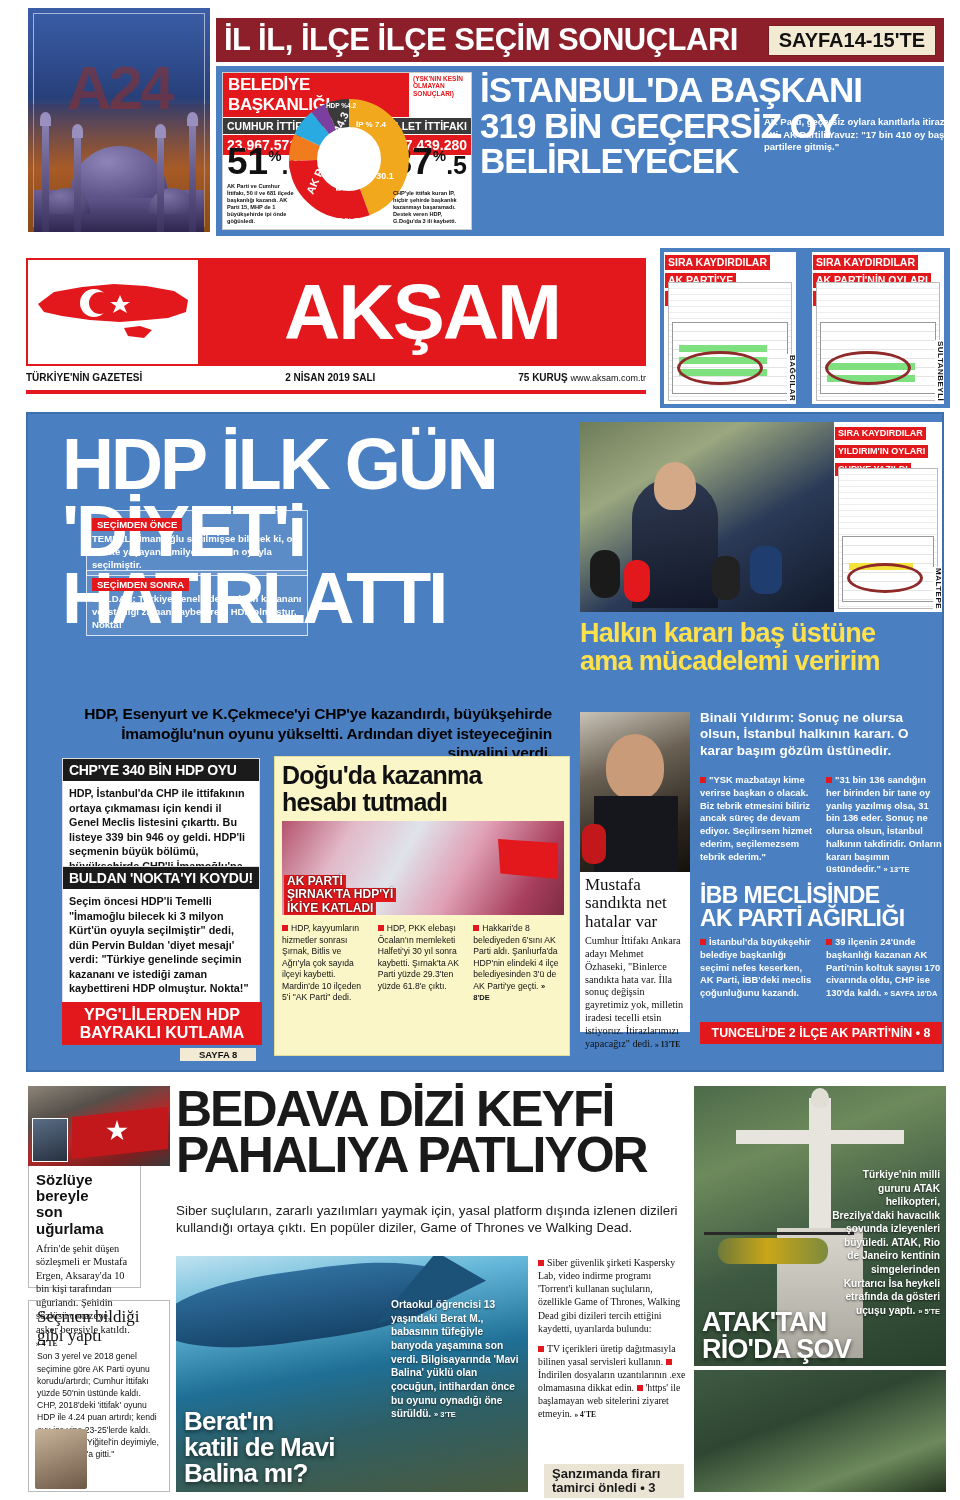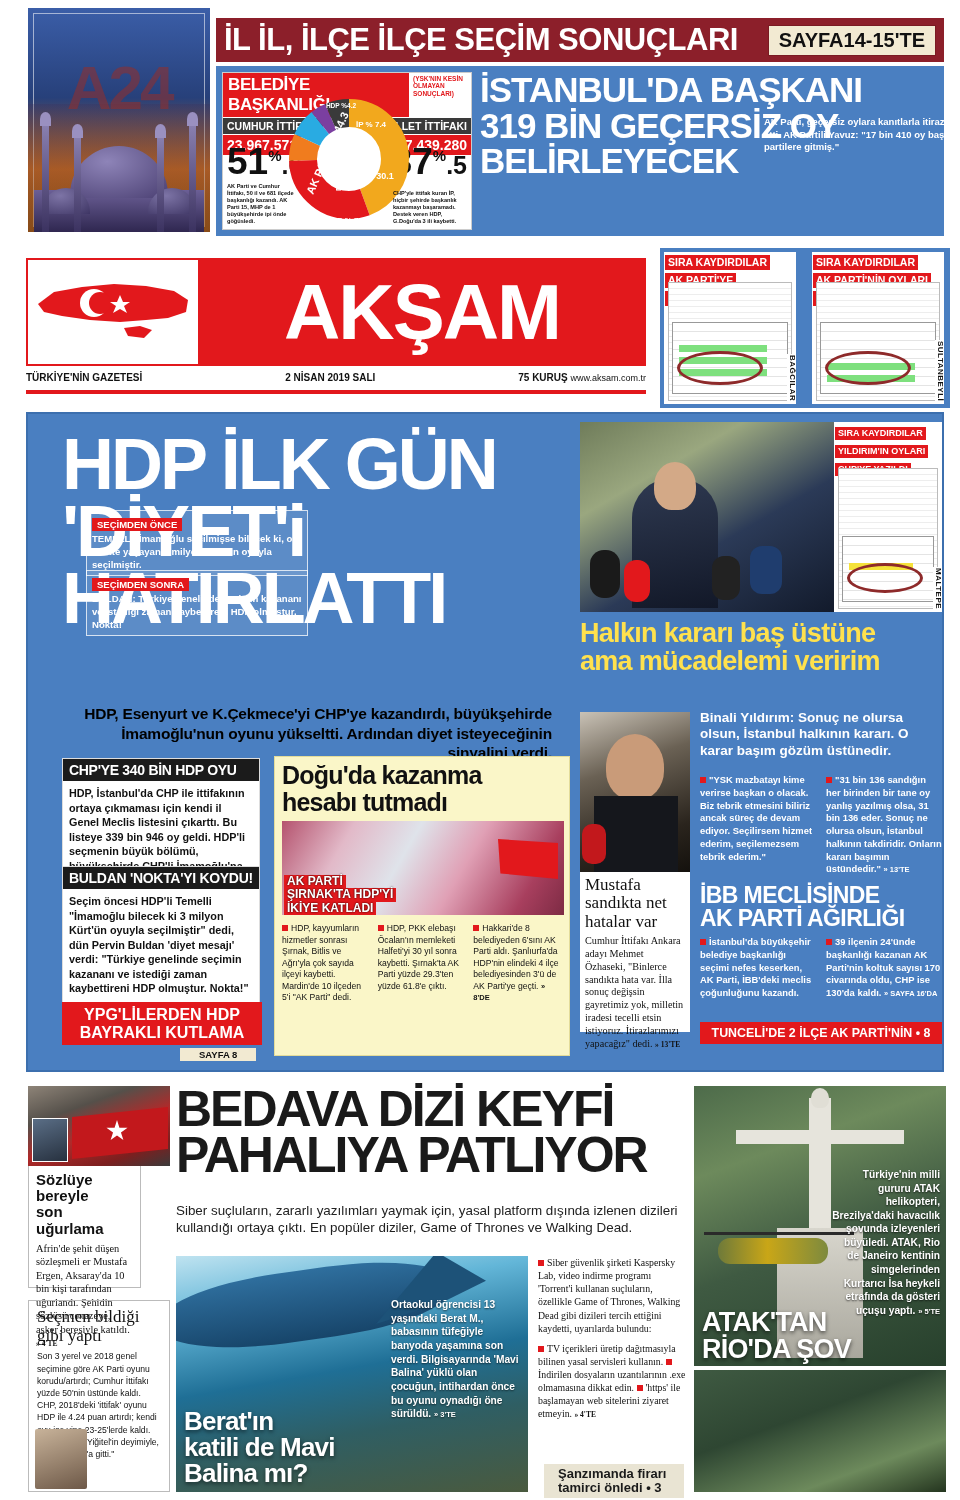--- a/index.html
+++ b/index.html
@@ -204,21 +204,21 @@
     background:linear-gradient(180deg,#2f6f9e,#17456a); border-radius:50%/60%; transform:rotate(-8deg); }
   .whale-tail { position:absolute; left:200px; top:-4px; width:110px; height:72px;
     background:#1d5278; clip-path:polygon(0 100%, 55% 0, 100% 40%, 60% 70%); }
   .whale-title { position:absolute; left:8px; bottom:6px; color:#fff; font-size:26px;
     font-weight:bold; line-height:1.0; letter-spacing:-.8px; text-shadow:0 2px 4px rgba(0,0,0,.55); }
   .whale-txt { position:absolute; left:215px; top:42px; width:130px; color:#fff;
     font-size:10.2px; font-weight:bold; line-height:1.34; text-shadow:0 1px 2px rgba(0,0,0,.6); }
   .cyber { position:absolute; left:538px; top:178px; width:150px; }
   .cy-p { font-family:"Liberation Serif", serif; font-size:9.8px; line-height:1.34; color:#111; margin-bottom:7px; }
   .sanz { position:absolute; left:544px; top:386px; width:140px; background:#e9e4d3;
-    color:#1a1a1a; font-size:13px; font-weight:bold; line-height:1.08; padding:3px 14px; }
+    color:#1a1a1a; font-size:13px; font-weight:bold; line-height:1.08; padding:3px 8px; }
 
   .rio { position:absolute; left:694px; top:8px; width:252px; height:280px;
     background:linear-gradient(160deg,#4d6b4a 0%,#6d8a5c 25%,#3f5a42 55%,#27402c 100%); overflow:hidden; }
   .statue { position:absolute; left:50%; top:12px; transform:translateX(-50%);
     width:22px; height:130px; background:#e6e4dc; }
   .statue-arms { position:absolute; left:50%; top:44px; transform:translateX(-50%);
     width:168px; height:14px; background:#e6e4dc; }
   .statue-head { position:absolute; left:50%; top:2px; transform:translateX(-50%);
     width:18px; height:20px; background:#e0ded5; border-radius:50% 50% 40% 40%; }
   .statue-base { position:absolute; left:50%; top:142px; transform:translateX(-50%);

